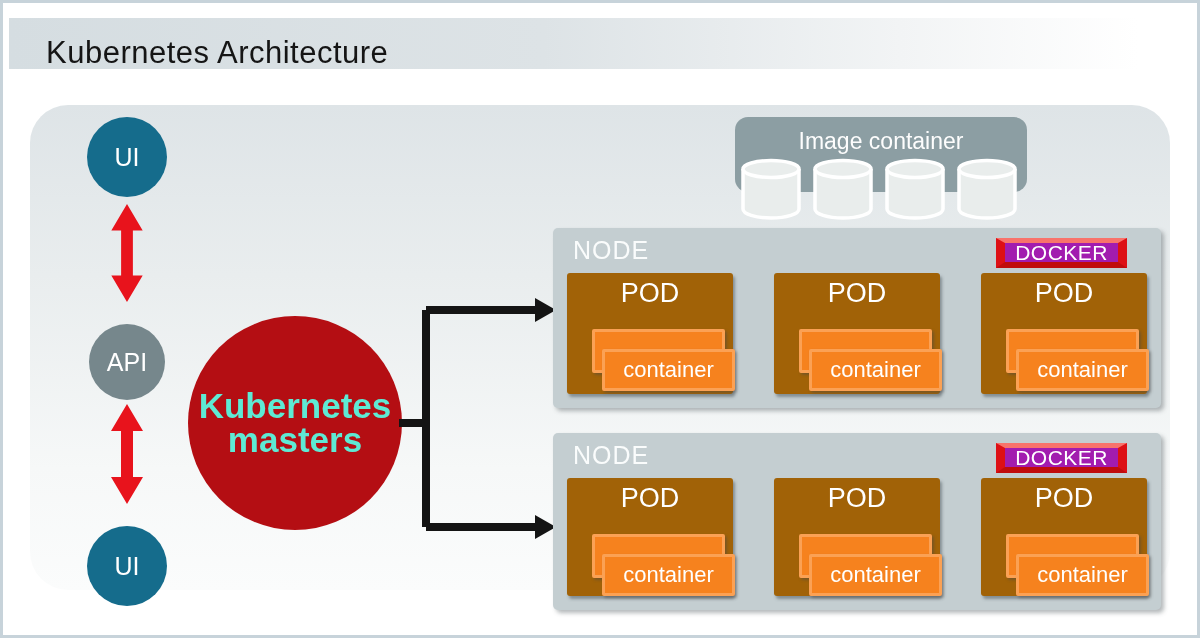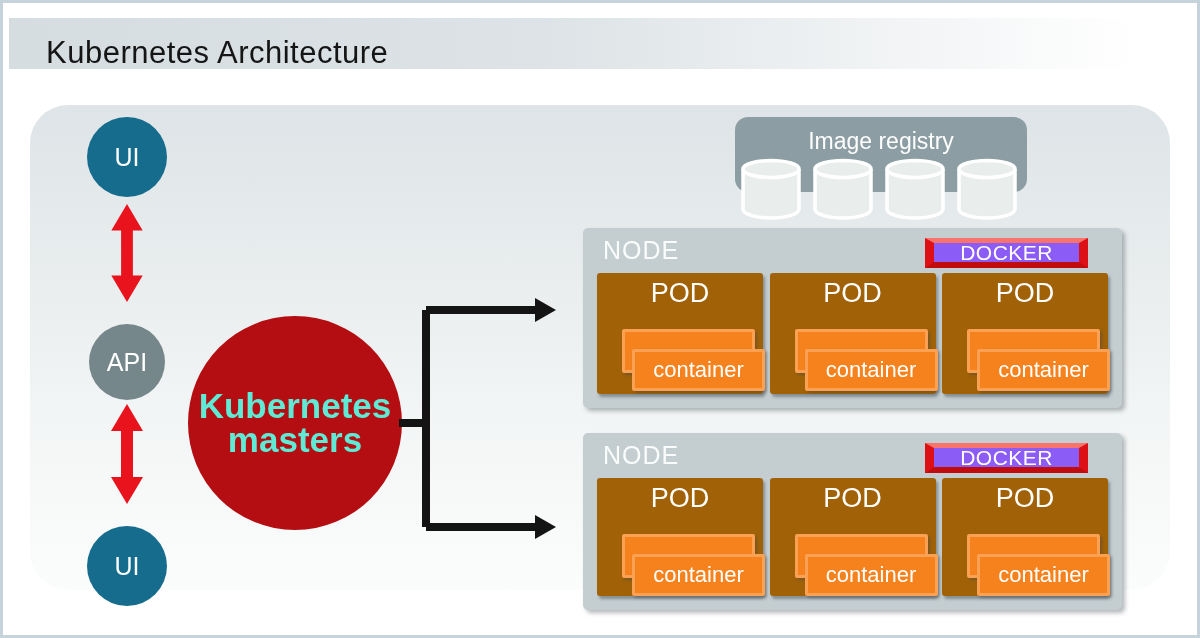--- a/index.html
+++ b/index.html
@@ -57,37 +57,37 @@
   
   .registry{
     position:absolute;left:735px;top:117px;width:292px;height:75px;
     background:#8c9ea3;border-radius:13px;
     color:#fdfdfd;font-size:23px;text-align:center;
   }
   .registry .registry-label{display:block;padding-top:11px;}
   .cylinders{position:absolute;left:740px;top:158px;width:282px;height:66px;}
   
   .node{
-    position:absolute;left:583px;width:539px;
+    position:absolute;left:553px;width:608px;
     background:#c4ced1;border-radius:5px;
     box-shadow:3px 3px 4px rgba(90,100,105,0.45);
   }
   #node-1{top:228px;height:180px;}
   #node-2{top:433px;height:177px;}
   .node-label{
     position:absolute;left:20px;top:8px;
     color:#fafcfc;font-size:25px;letter-spacing:1px;
   }
   .docker-badge{
     position:absolute;right:34px;top:10px;
-    background:#8b5cf6;
+    background:#a21caf;
     border-style:solid;border-width:5px 9px 6px 9px;
     border-color:#f8736b #dd1015 #c00c0c #dd1015;
     color:#fff;font-size:21px;letter-spacing:0.5px;
-    line-height:19px;padding:0 26px;text-align:center;
+    line-height:19px;padding:0 10px;text-align:center;
   }
   .pods{
     position:absolute;left:14px;right:14px;top:45px;bottom:14px;
     display:flex;justify-content:space-between;
   }
   .pod{
     position:relative;width:166px;
     background:#a16207;border-radius:3px;
     box-shadow:2px 3px 3px rgba(70,80,85,0.5);
   }
@@ -143,21 +143,21 @@
   <span>masters</span>
 </div>
 
 <svg class="connector" viewBox="393 293 170 250">
   <path d="M399 423 H426 M426 310 V527 M426 310 H537 M426 527 H537" stroke="#141414" stroke-width="8" fill="none"></path>
   <polygon points="535,298 556,310 535,322" fill="#141414"></polygon>
   <polygon points="535,515 556,527 535,539" fill="#141414"></polygon>
 </svg>
 
 <div class="registry">
-  <span class="registry-label">Image registry</span>
+  <span class="registry-label">Image container</span>
 </div>
 <svg class="cylinders" viewBox="0 0 282 66">
   <g stroke="#ffffff" stroke-width="3.5" fill="#e9edec">
     <g transform="translate(3,3)">
       <path d="M0 8 L0 48 A28 9 0 0 0 56 48 L56 8"></path>
       <ellipse cx="28" cy="8" rx="28" ry="8.5"></ellipse>
     </g>
     <g transform="translate(75,3)">
       <path d="M0 8 L0 48 A28 9 0 0 0 56 48 L56 8"></path>
       <ellipse cx="28" cy="8" rx="28" ry="8.5"></ellipse>

